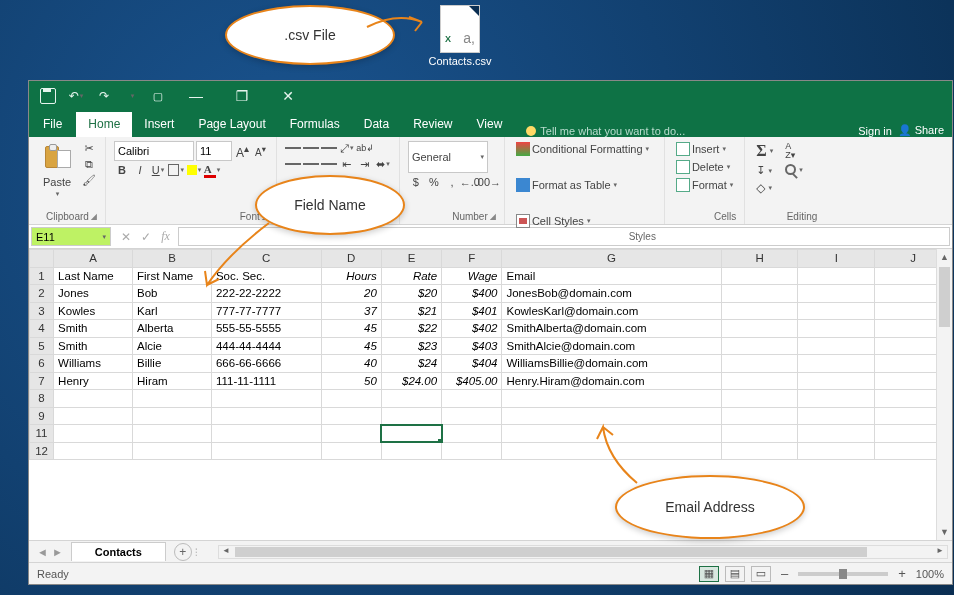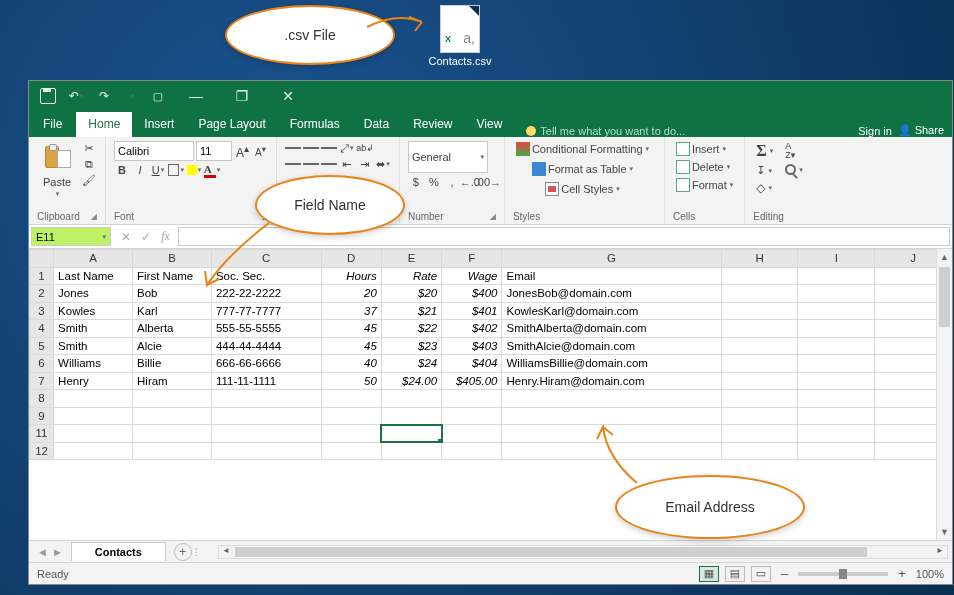--- a/index.html
+++ b/index.html
@@ -29,21 +29,21 @@
   .tab { padding:5px 12px 6px; cursor:pointer; }
   .tab.active { background:#fff; color:#1e7145; }
   .tab.file { padding-left:14px; padding-right:14px; }
   .tabs-right { margin-left:auto; display:flex; align-items:center; gap:6px; padding-right:8px; font-size:11px; }
   .tellme { flex:0 0 auto; margin-left:12px; display:flex; align-items:center; gap:4px; color:#b8dccd; font-size:11px; }
   .bulb { width:10px; height:10px; border-radius:50%; background:#ffd966; }
 
   
   .ribbon { background:#f3f3f3; border-bottom:1px solid #d4d4d4; height:88px; display:flex; font-size:11px; color:#444; }
   .grp { border-right:1px solid #e1e1e1; padding:4px 8px 2px; display:flex; flex-direction:column; position:relative; }
-  .grp .gname { text-align:center; color:#666; font-size:10px; margin-top:auto; padding-top:2px; display:flex; justify-content:space-between; align-items:center; gap:2px; }
+  .grp .gname { text-align:center; color:#666; font-size:10px; margin-top:auto; padding-top:2px; display:flex; justify-content:flex-end; align-items:center; gap:2px; }
   .grp .gname .launcher { font-size:8px; color:#888; cursor:pointer; }
   .grp-body { display:flex; gap:4px; flex:1; }
   .rbtn { cursor:pointer; display:flex; align-items:center; gap:2px; padding:1px 3px; }
   .paste-big { display:flex; flex-direction:column; align-items:center; width:40px; gap:2px; }
   .paste-icon { width:28px; height:32px; position:relative; }
   .paste-icon .clip { position:absolute; left:2px; top:4px; width:14px; height:22px; background:#d9a441; border:1px solid #b88636; border-radius:2px; }
   .paste-icon .clip::before { content:""; position:absolute; left:3px; top:-3px; width:6px; height:5px; border:1px solid #999; border-radius:2px; background:#eee; }
   .paste-icon .sheet { position:absolute; right:0; top:8px; width:14px; height:18px; background:#fff; border:1px solid #aaa; }
   .mini { width:16px; height:14px; display:flex; align-items:center; justify-content:center; font-size:11px; cursor:pointer; }
   .sel { border:1px solid #c8c8c8; background:#fff; height:20px; font-size:11px; padding:1px 3px; }
@@ -53,21 +53,21 @@
   .row { display:flex; gap:2px; align-items:center; }
   .A-up, .A-dn { font-size:12px; cursor:pointer; padding:0 2px; }
   .underline-a { text-decoration:underline; }
   .border-ic { width:12px; height:12px; border:1px solid #666; display:inline-block; }
   .bucket { width:10px; height:10px; background:#ffff00; display:inline-block; }
   .A-color { font-weight:bold; font-family:serif; }
   .A-color::after { content:""; display:block; width:12px; height:3px; background:#d00; }
   .align-ic span { display:block; width:10px; height:2px; background:#666; margin:1px 0; }
   .wrap-ic { font-size:9px; line-height:1; }
   .num-sel { border:1px solid #c8c8c8; background:#fff; height:20px; width:80px; font-size:11px; padding:15px 3px; display:flex; align-items:center; justify-content:space-between; }
-  .styles-body { display:flex; flex-direction:column; gap:4px; font-size:11px;align-items:center; }
+  .styles-body { display:flex; flex-direction:column; gap:20px; font-size:11px; }
   .styles-body .rbtn, .cells-body .rbtn { white-space:nowrap; }
   .cf-ic, .ft-ic, .cs-ic { width:14px; height:14px; display:inline-block; }
   .cf-ic { background:linear-gradient(#e44,#4a4); }
   .ft-ic { background:#3b87d1; }
   .cs-ic { background:#fff; border:1px solid #888; position:relative; }
   .cs-ic::after { content:""; position:absolute; left:2px; top:3px; width:8px; height:6px; background:#c55; }
   .cells-body { display:flex; flex-direction:column; gap:2px; }
   .cell-ic { width:14px; height:14px; background:#fff; border:1px solid #5a8; display:inline-block; position:relative; }
   .editing-body { display:flex; gap:6px; }
   .sigma { font-family:"Times New Roman"; font-size:16px; font-weight:bold; }

